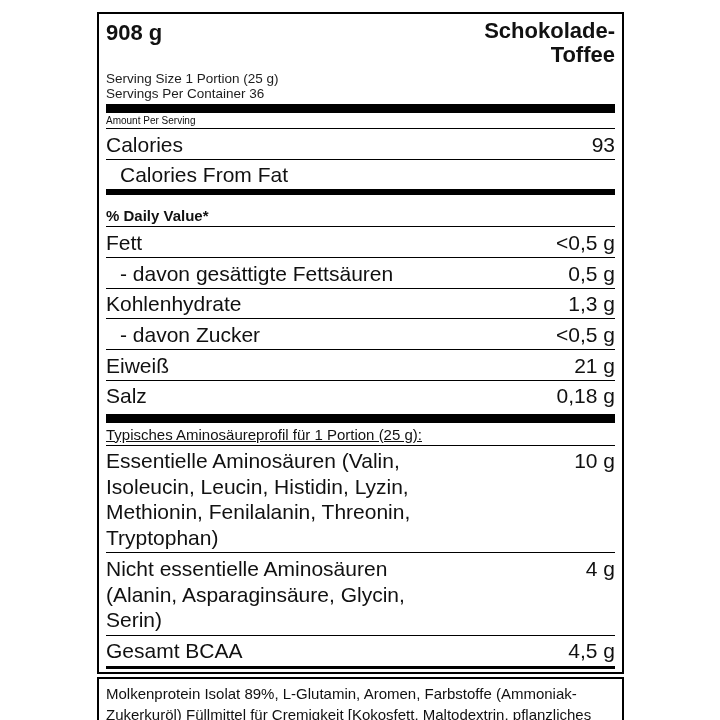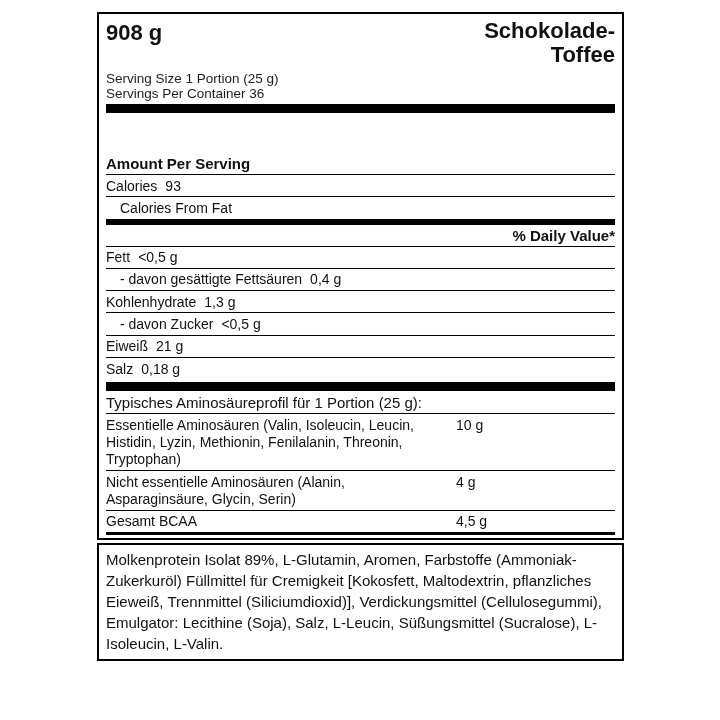--- a/index.html
+++ b/index.html
@@ -18,35 +18,35 @@
   .net-weight { font-size: 22px; font-weight: bold; line-height: 1.05; padding-top: 2px; }
   .flavor { font-size: 22px; font-weight: bold; line-height: 1.08; text-align: right; width: 162px; }
 
   .serving-line { font-size: 13.5px; line-height: 1.13; color: #1d1d1d; }
 
   .bar { background: #000; width: 100%; }
   .bar-9 { height: 9px; margin-top: 3px; }
   .bar-6 { height: 6px; }
   .bar-3 { height: 3px; }
 
-  .aps { font-size: 15px; font-weight: bold; padding: 2px 0 2px 0; border-bottom: 1.5px solid #000; margin-top: 40px; }
+  .aps { font-size: 10px; font-weight: normal; padding: 2px 0 2px 0; border-bottom: 1.5px solid #000; }
 
-  .row { display: flex; align-items: flex-start;
-         font-size: 14px; line-height: 1.2; padding: 2.5px 0 2px 0; border-bottom: 1.5px solid #000; }
+  .row { display: flex; justify-content: space-between; align-items: flex-start;
+         font-size: 21px; line-height: 1.2; padding: 2.5px 0 2px 0; border-bottom: 1.5px solid #000; }
   .row .val { white-space: nowrap; padding-left: 8px; }
   .row.no-border { border-bottom: none; }
   .row.indent .lbl, .lbl-indent { padding-left: 14px; }
 
-  .dv-header { font-size: 15px; font-weight: bold; text-align: right; padding: 2px 0 2px 0;
+  .dv-header { font-size: 15px; font-weight: bold; text-align: left; padding: 12px 0 2px 0;
                border-bottom: 1.5px solid #000; }
 
   #nutrient-rows .row:last-child { border-bottom: none; }
   #amino-rows .row:last-child { border-bottom: none; }
 
-  .amino-title { font-size: 15px; padding: 3px 0 2px 0; border-bottom: 1.5px solid #000; }
+  .amino-title { font-size: 15px; padding: 3px 0 2px 0; border-bottom: 1.5px solid #000; text-decoration: underline; }
   #amino-rows .lbl { width: 342px; line-height: 1.22; }
 
   .footnote { font-size: 12.8px; line-height: 1.18; padding: 3px 0 3px 0; max-width: 474px; }
 
   .ingredients-box { border: 2px solid #000; background: #fff; margin-top: 3px; padding: 3px 7px 5px 7px; }
   .ingredients-title { font-size: 21px; font-weight: bold; line-height: 1.15; }
   .ingredients-text { font-size: 15px; line-height: 1.4; margin-top: 1px; }
 </style>
 </head>
 <body>
@@ -81,21 +81,21 @@
 
       <div class="dv-header">% Daily Value*</div>
 
       <div id="nutrient-rows">
           <div class="row">
     <span class="lbl">Fett</span>
     <span class="val">&lt;0,5 g</span>
   </div>
           <div class="row indent">
     <span class="lbl">- davon gesättigte Fettsäuren</span>
-    <span class="val">0,4 g</span>
+    <span class="val">0,5 g</span>
   </div>
           <div class="row">
     <span class="lbl">Kohlenhydrate</span>
     <span class="val">1,3 g</span>
   </div>
           <div class="row indent">
     <span class="lbl">- davon Zucker</span>
     <span class="val">&lt;0,5 g</span>
   </div>
           <div class="row">

